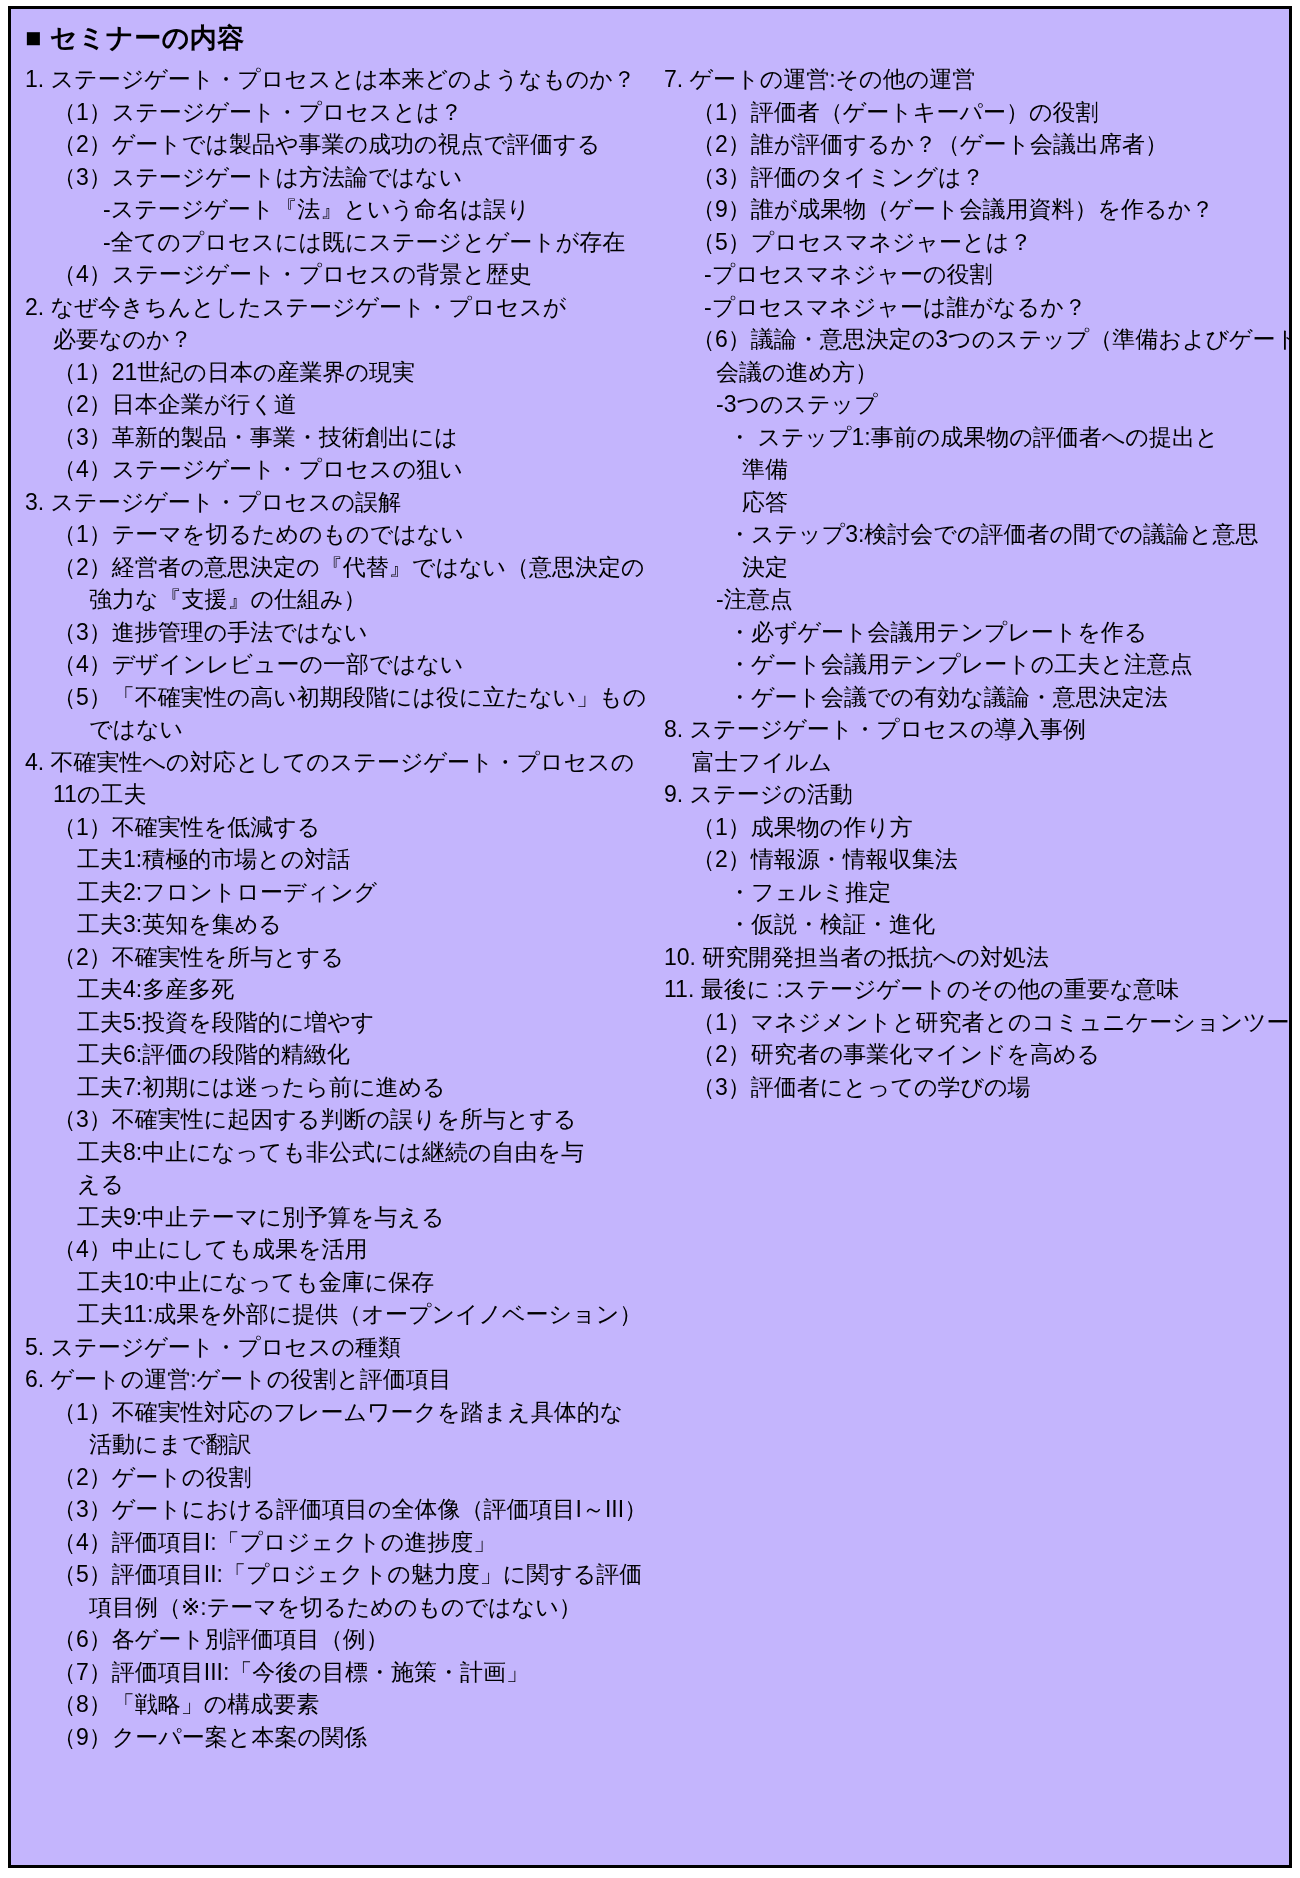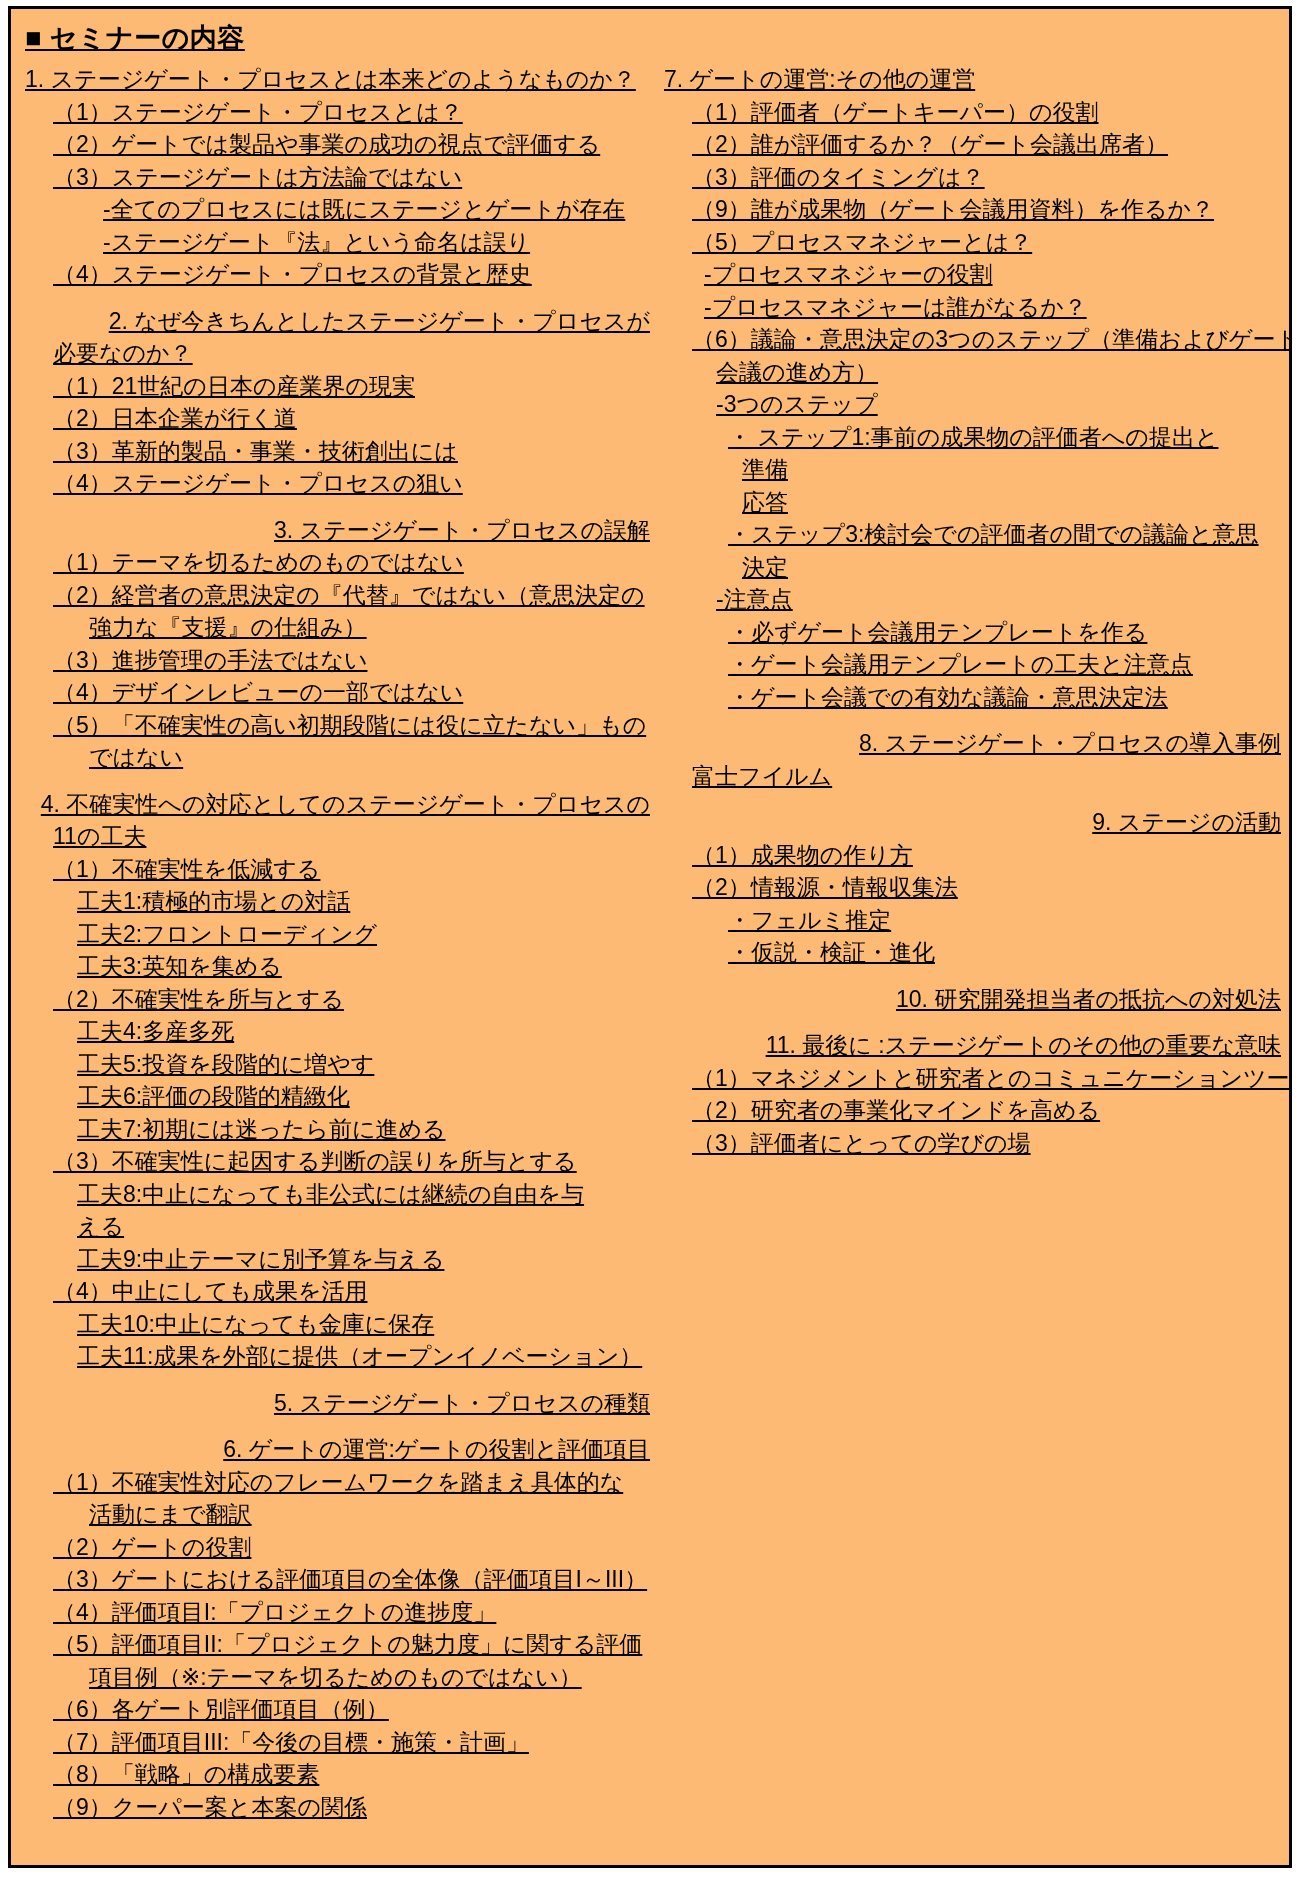--- a/index.html
+++ b/index.html
@@ -3,54 +3,54 @@
 <meta charset="utf-8">
 <style>
   html,body{margin:0;padding:0;}
   body{
     width:1300px;height:1878px;background:#fff;position:relative;
     font-family:"Liberation Sans","DejaVu Sans",sans-serif;color:#000;
     -webkit-font-smoothing:antialiased;
   }
   .frame{
     position:absolute;left:8px;top:6px;right:8px;bottom:10px;
-    border:3px solid #000;background:#fdba74;
-    padding:8px 8px 4px 8px;box-sizing:border-box;overflow:hidden;text-decoration:underline;
+    border:3px solid #000;background:#c4b5fd;
+    padding:8px 8px 4px 8px;box-sizing:border-box;overflow:hidden;
   }
   .doc-title{
     font-size:27px;font-weight:bold;line-height:34px;
     margin:4px 0 8px 6px;letter-spacing:0.5px;
   }
   .cols{display:flex;align-items:flex-start;}
   .col{width:50%;box-sizing:border-box;}
   .col.right{padding-left:8px;}
   .line{
     font-size:23px;line-height:32.5px;white-space:nowrap;
   }
-  .sec{margin-top:14px;text-align:right;}
+  .sec{}
   .l0{padding-left:6px;}
   .l1{padding-left:34px;}
   .l2{padding-left:46px;}
   .l3{padding-left:58px;}
   .l4{padding-left:70px;}
   .l5{padding-left:84px;}
 </style>
 </head>
 <body>
 
 <div class="frame">
   <div class="doc-title">■ セミナーの内容</div>
   <div class="cols">
     <div class="col left">
         <div class="line l0">1. ステージゲート・プロセスとは本来どのようなものか？</div>
         <div class="line l1">（1）ステージゲート・プロセスとは？</div>
         <div class="line l1">（2）ゲートでは製品や事業の成功の視点で評価する</div>
         <div class="line l1">（3）ステージゲートは方法論ではない</div>
+        <div class="line l5">-ステージゲート『法』という命名は誤り</div>
         <div class="line l5">-全てのプロセスには既にステージとゲートが存在</div>
-        <div class="line l5">-ステージゲート『法』という命名は誤り</div>
         <div class="line l1">（4）ステージゲート・プロセスの背景と歴史</div>
         <div class="line l0 sec">2. なぜ今きちんとしたステージゲート・プロセスが</div>
         <div class="line l1">必要なのか？</div>
         <div class="line l1">（1）21世紀の日本の産業界の現実</div>
         <div class="line l1">（2）日本企業が行く道</div>
         <div class="line l1">（3）革新的製品・事業・技術創出には</div>
         <div class="line l1">（4）ステージゲート・プロセスの狙い</div>
         <div class="line l0 sec">3. ステージゲート・プロセスの誤解</div>
         <div class="line l1">（1）テーマを切るためのものではない</div>
         <div class="line l1">（2）経営者の意思決定の『代替』ではない（意思決定の</div>

